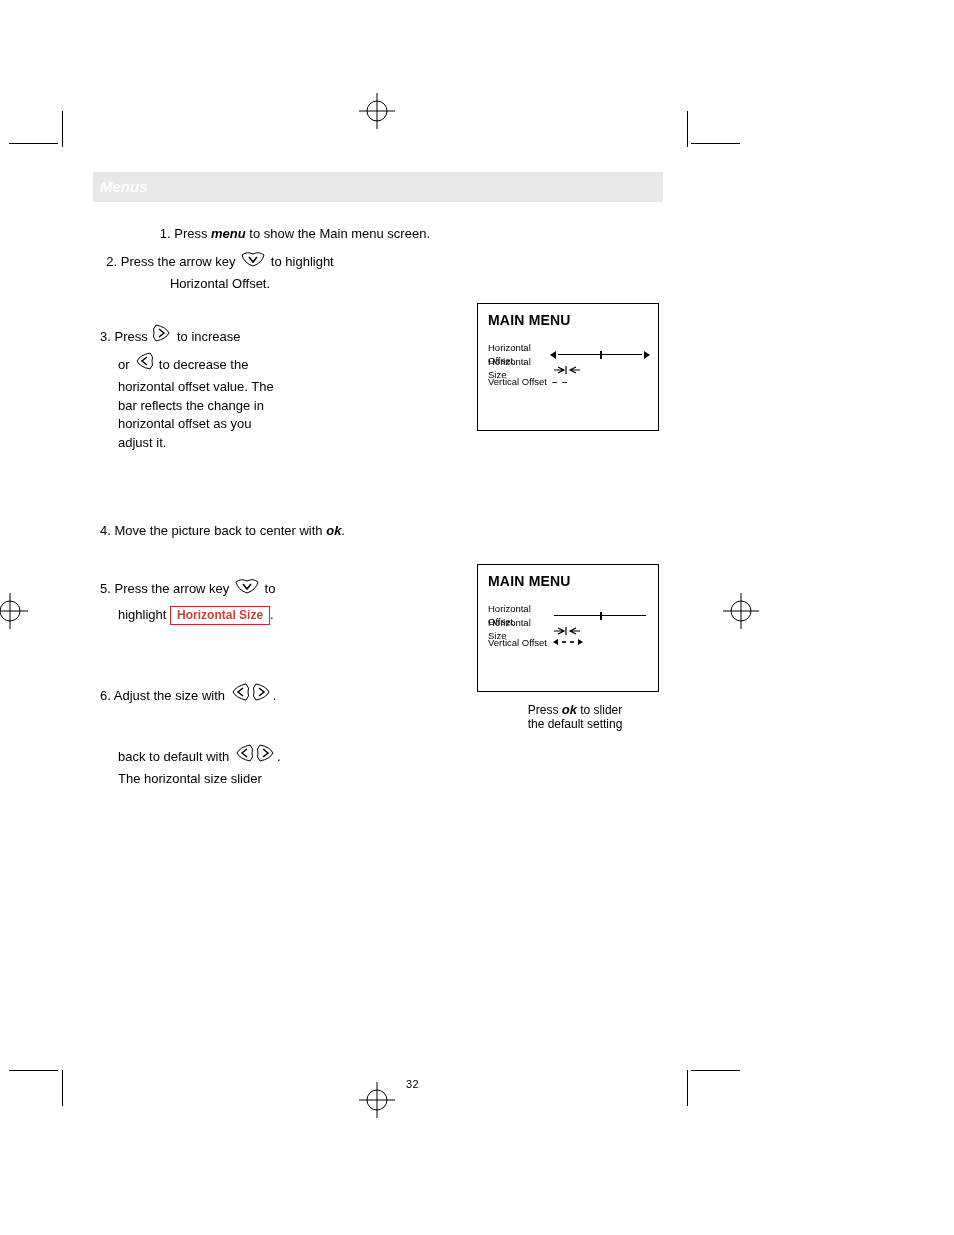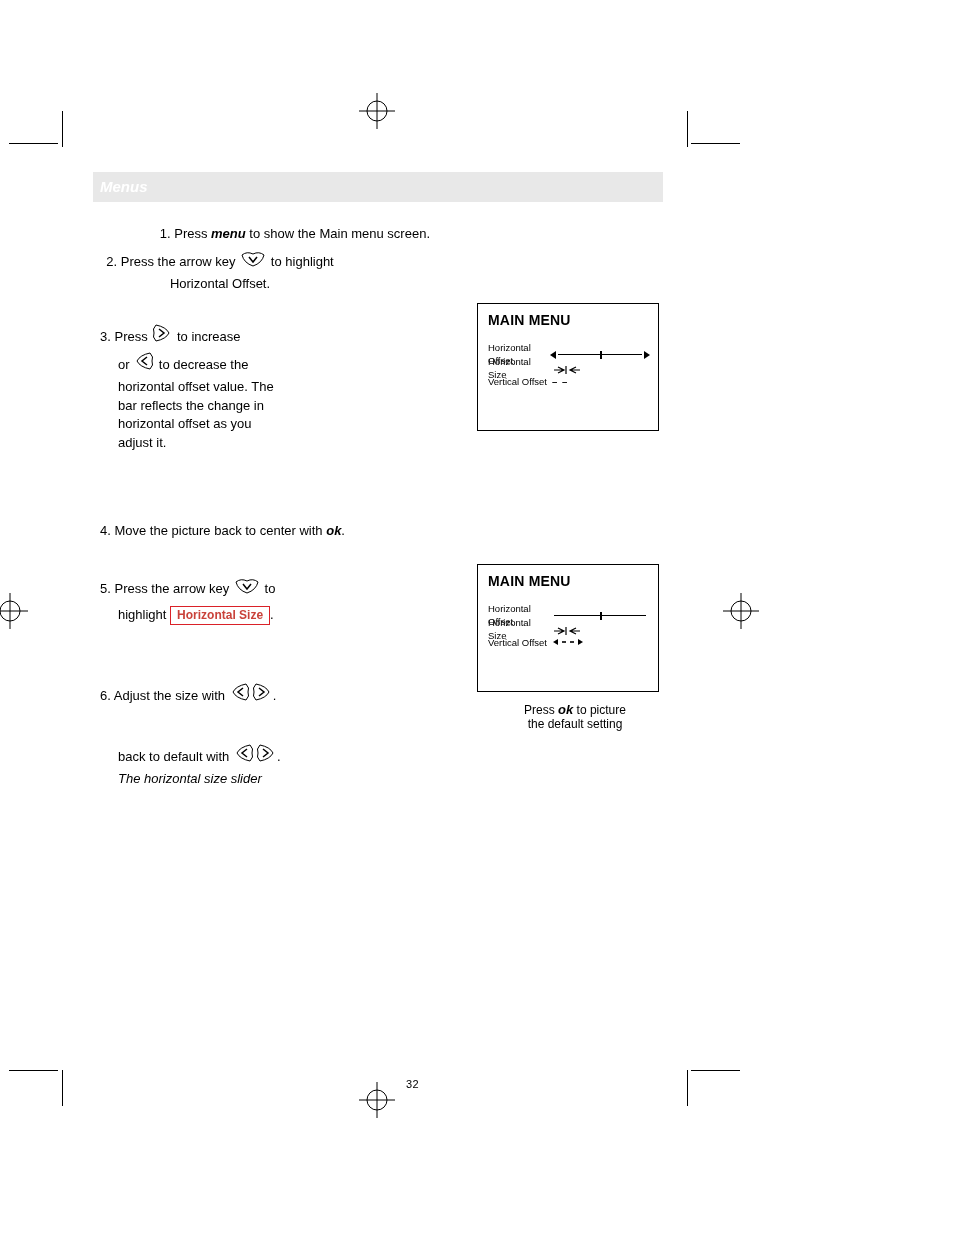--- a/index.html
+++ b/index.html
@@ -245,21 +245,21 @@
         <path d="M16 3 Q 20 7 18 11 Q 20 15 16 19 Q 6 17 3 11 Q 6 5 16 3 Z" fill="none" stroke="#000" stroke-width="1"></path>
         <path d="M13 7 L8 11 L13 15" fill="none" stroke="#000" stroke-width="1.5"></path>
       </svg>
     </span><span class="dir-icon">
       <svg width="20" height="22" viewBox="0 0 20 22">
         <path d="M4 3 Q 0 7 2 11 Q 0 15 4 19 Q 14 17 17 11 Q 14 5 4 3 Z" fill="none" stroke="#000" stroke-width="1"></path>
         <path d="M7 7 L12 11 L7 15" fill="none" stroke="#000" stroke-width="1.5"></path>
       </svg>
     </span><span>.</span>
   </div>
-  <div style="padding-left:18px;font-style:italic;">The horizontal size slider</div>
+  <div style="padding-left:18px;">The horizontal size slider</div>
 </div>
 
 <div class="screen" style="left:477px; top:564px; height:128px;">
   <div class="title-row">MAIN MENU</div>
   <div style="height:18px;"></div>
   <div class="screen-row">
     <span class="screen-row-lbl">Horizontal Offset</span>
     <span class="slider">
       <span class="slider-line" style="left:2px;right:2px;"></span>
       <span class="slider-tick" style="left:50%;"></span>
@@ -283,21 +283,21 @@
         <line x1="10" y1="6" x2="14" y2="6" stroke="#000" stroke-width="1.6"></line>
         <line x1="18" y1="6" x2="22" y2="6" stroke="#000" stroke-width="1.6"></line>
         <path d="M26 3 L31 6 L26 9 Z" fill="#000"></path>
       </svg>
     </span>
   </div>
 </div>
 
 <div class="caption" style="left:500px; top:702px; width:150px;">
   <div>
-    <span>Press </span><span class="bold-italic">ok</span><span> to picture</span>
+    <span>Press </span><span class="bold-italic">ok</span><span> to slider</span>
   </div>
   <div>the default setting</div>
 </div>
 
 <div class="pagenum">32</div>
 
 <div class="book-spine spine-bottom">
   <div class="crop-line-h" style="left:9px; top:-32px; width:49px;"></div>
   <div class="crop-line-v" style="left:62px; top:-32px; height:36px;"></div>
 

